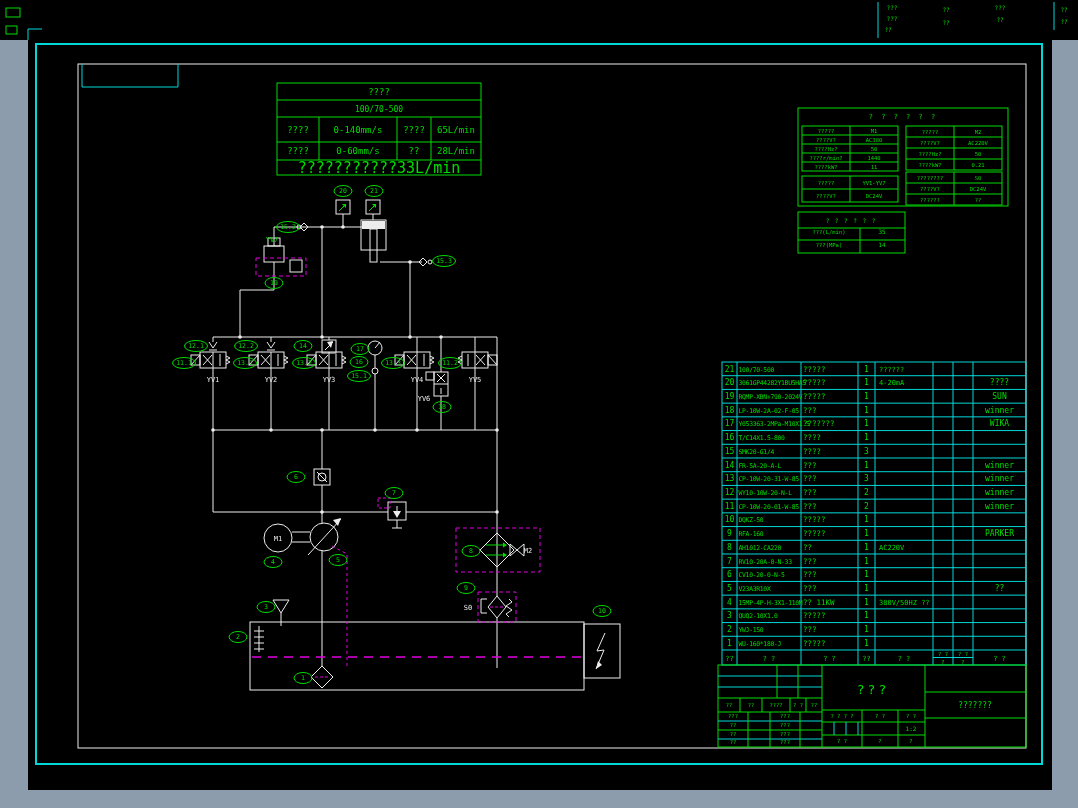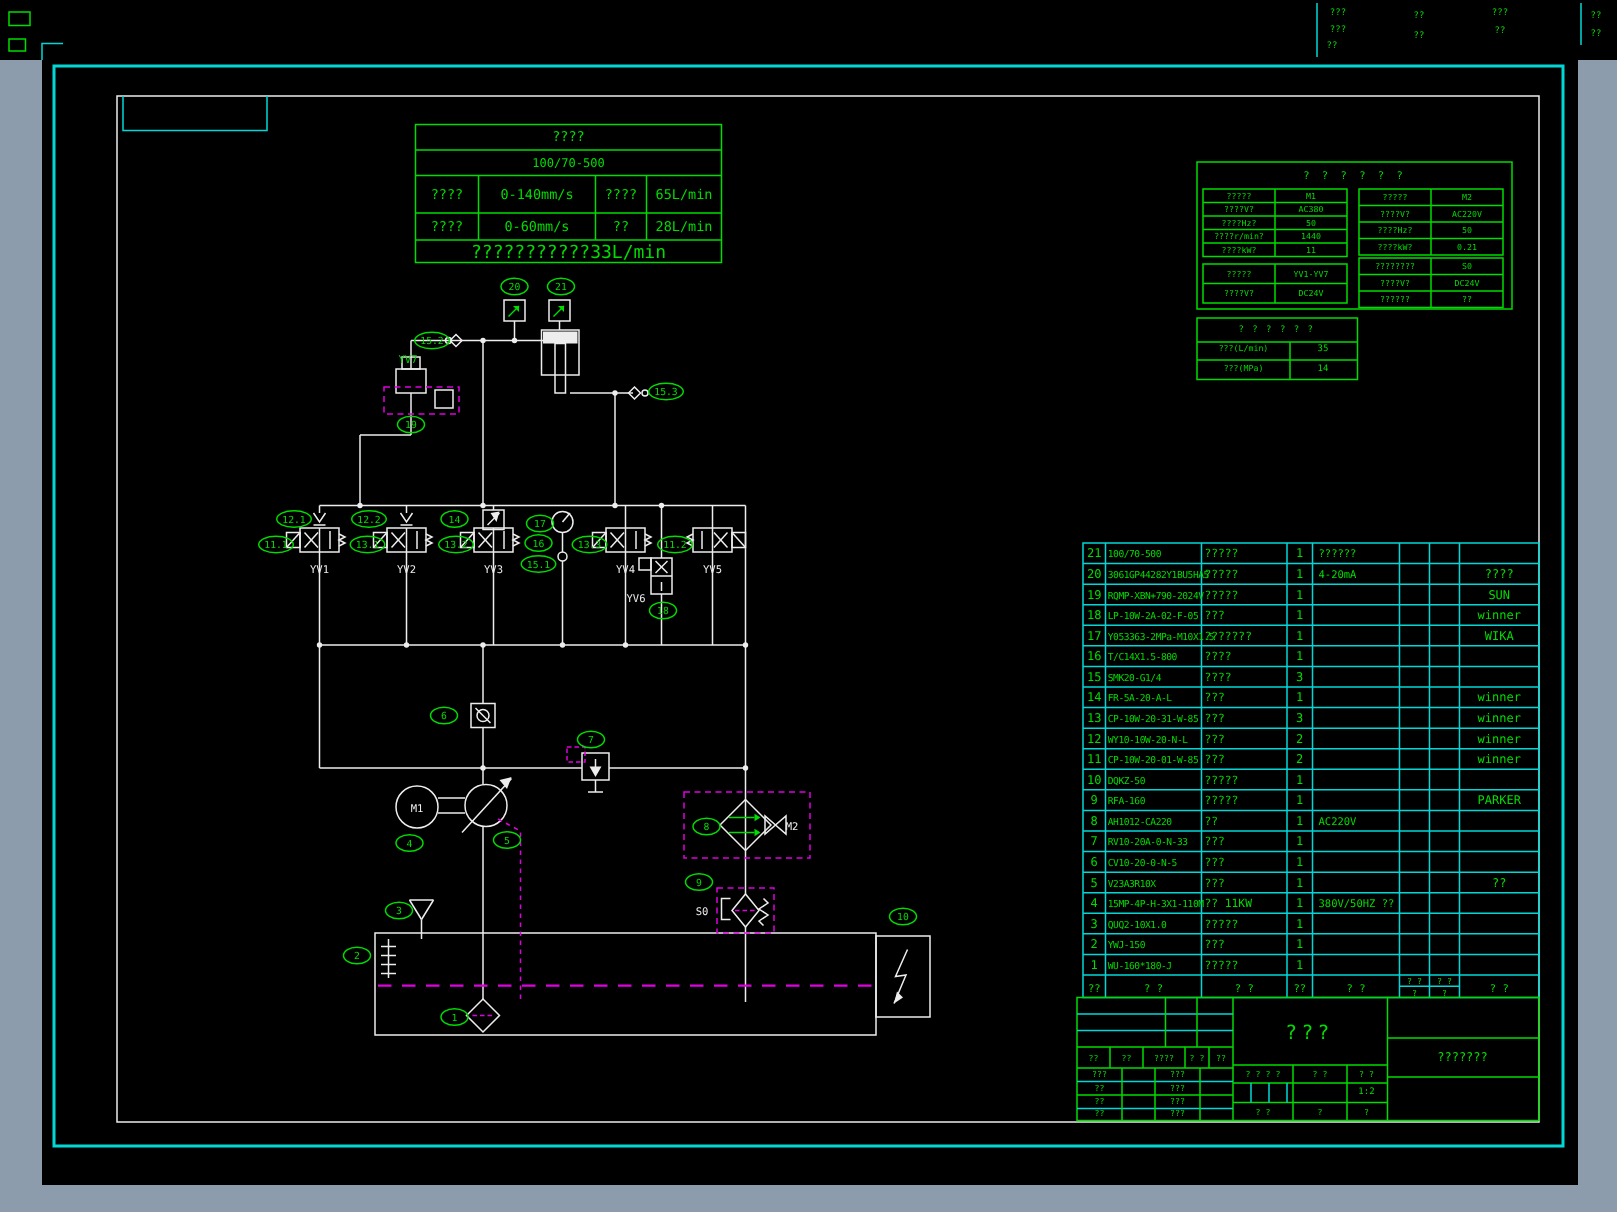--- a/index.html
+++ b/index.html
@@ -6,21 +6,21 @@
   #app{position:relative;width:1078px;height:808px;background:#8c9cac;overflow:hidden;
        font-family:"DejaVu Sans Mono",monospace;}
   .blk{position:absolute;background:#000;}
   #strip-top{left:0;top:0;width:1078px;height:40px;}
   #canvas{left:28px;top:40px;width:1024px;height:750px;}
   svg#schematic{position:absolute;left:0;top:0;width:1078px;height:808px;pointer-events:none;}
   .lbl{position:absolute;transform:translate(-50%,-50%);color:#00dc00;white-space:nowrap;
        font-family:"DejaVu Sans Mono",monospace;}
   #spec-title{left:379px;top:92px;font-size:9px;}
   #spec-model{left:379px;top:109px;font-size:8px;}
-  #spec-footer{left:379px;top:168px;font-size:12px;}
+  #spec-footer{left:379px;top:168px;font-size:15px;}
   #elec-title{left:903px;top:117px;font-size:7px;letter-spacing:2px;}
   #flow-title{left:851px;top:220px;font-size:6px;letter-spacing:1px;}
   #tb-title{left:873px;top:689px;font-size:13px;letter-spacing:3px;}
   #tb-company{left:975px;top:705px;font-size:8px;}
   #tb-scale{left:911px;top:728px;font-size:6px;}
 </style>
 </head>
 <body>
 
 <div id="app">

